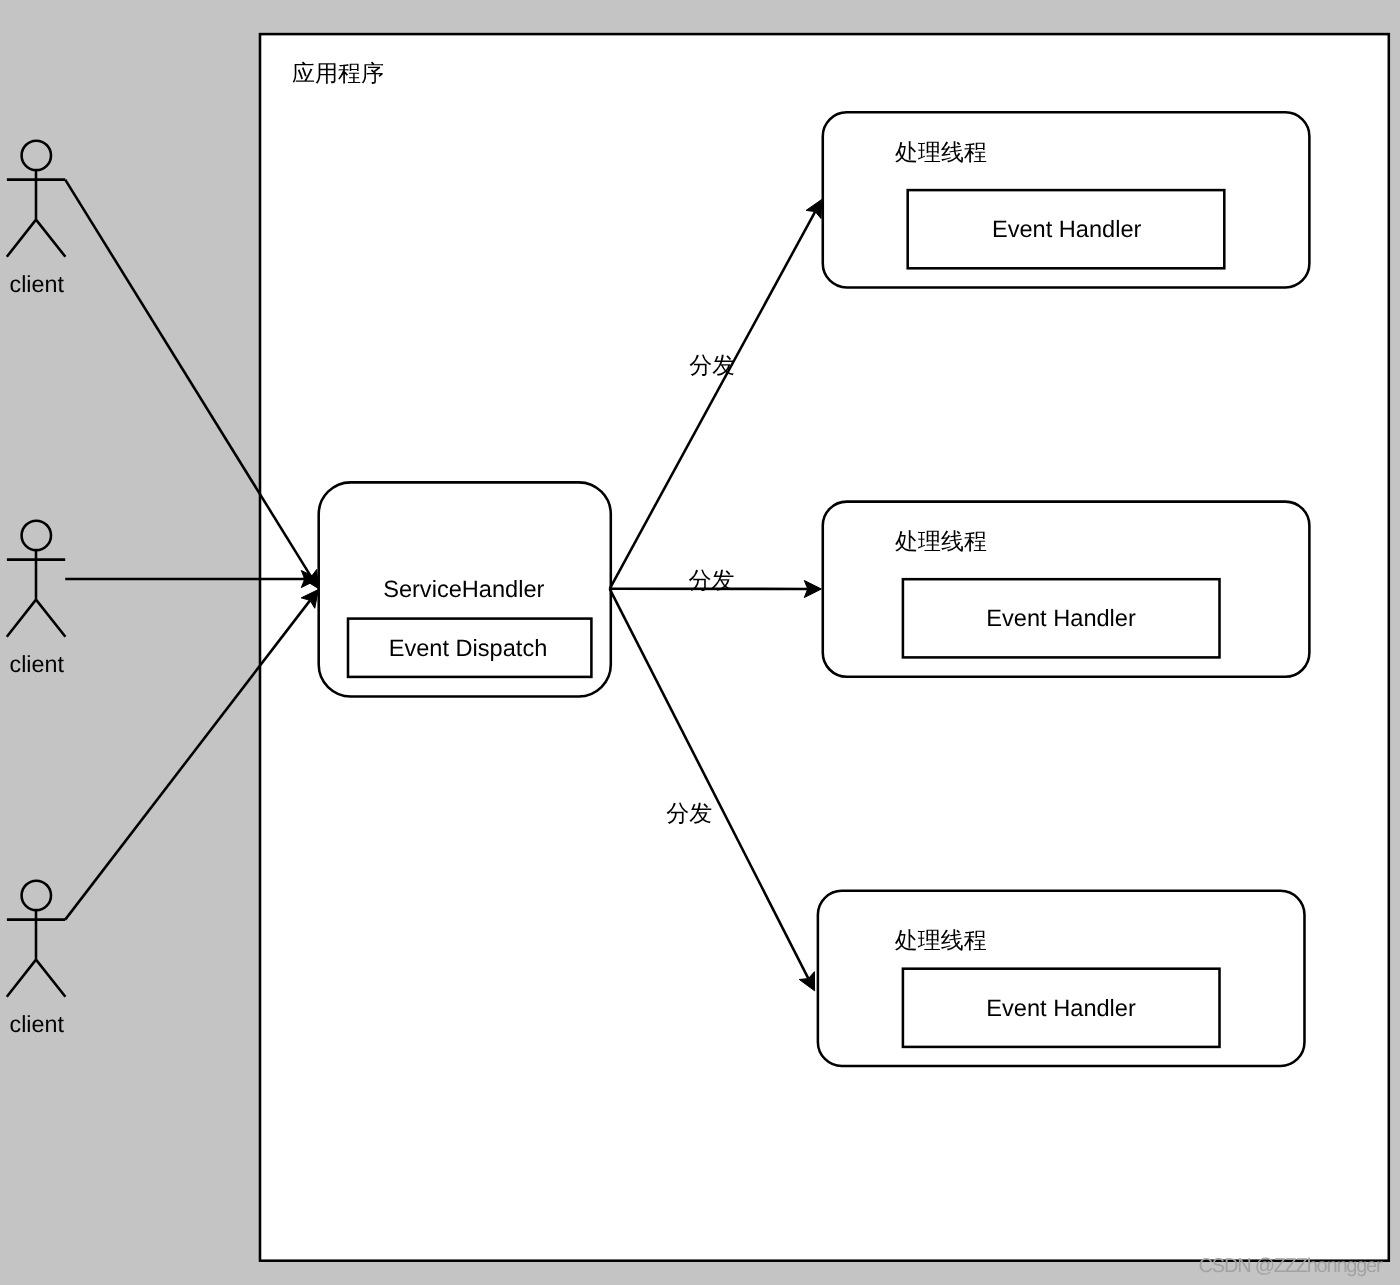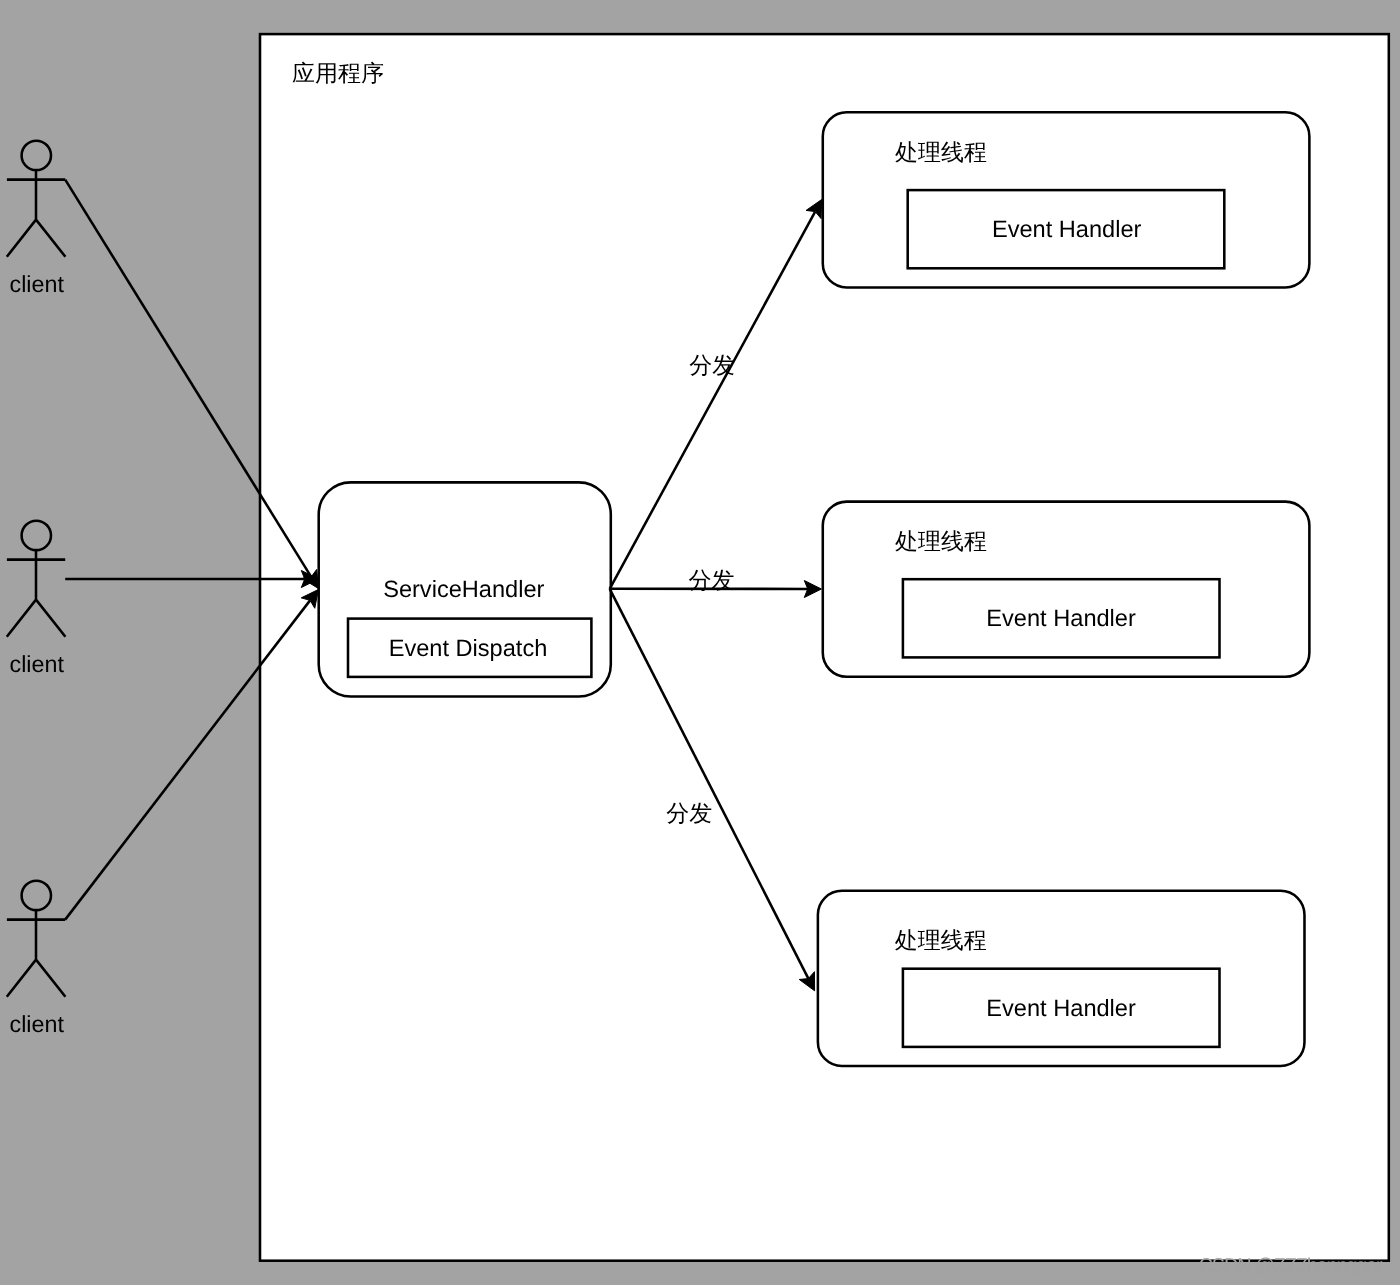--- a/index.html
+++ b/index.html
@@ -1,19 +1,19 @@
 <!DOCTYPE html>
 <html><head>
 <meta charset="utf-8">
 <title>Reactor Diagram</title>
 <style>
   html,body{margin:0;padding:0;background:#ffffff;}
   body{width:1400px;height:1285px;overflow:hidden;
        font-family:"Liberation Sans","DejaVu Sans",sans-serif;}
-  #stage{position:relative;width:1400px;height:1285px;background:#a3a3a3;
+  #stage{position:relative;width:1400px;height:1285px;background:#7dd3fc;
          filter:grayscale(1);}
   svg#diagram{position:absolute;left:0;top:0;width:1400px;height:1285px;display:block;}
   .shape{fill:#ffffff;stroke:#000000;stroke-width:2.55;}
   .edge{fill:none;stroke:#000000;stroke-width:2.55;stroke-linecap:butt;}
   .head{fill:#000000;stroke:#000000;stroke-width:1;stroke-linejoin:miter;}
   .actor{fill:none;stroke:#000000;stroke-width:2.55;stroke-linecap:butt;}
   text{fill:#000000;font-family:"Liberation Sans","DejaVu Sans",sans-serif;
        text-rendering:geometricPrecision;}
   .t-en{font-size:23.6px;}
   .t-cjk{font-size:23px;}

